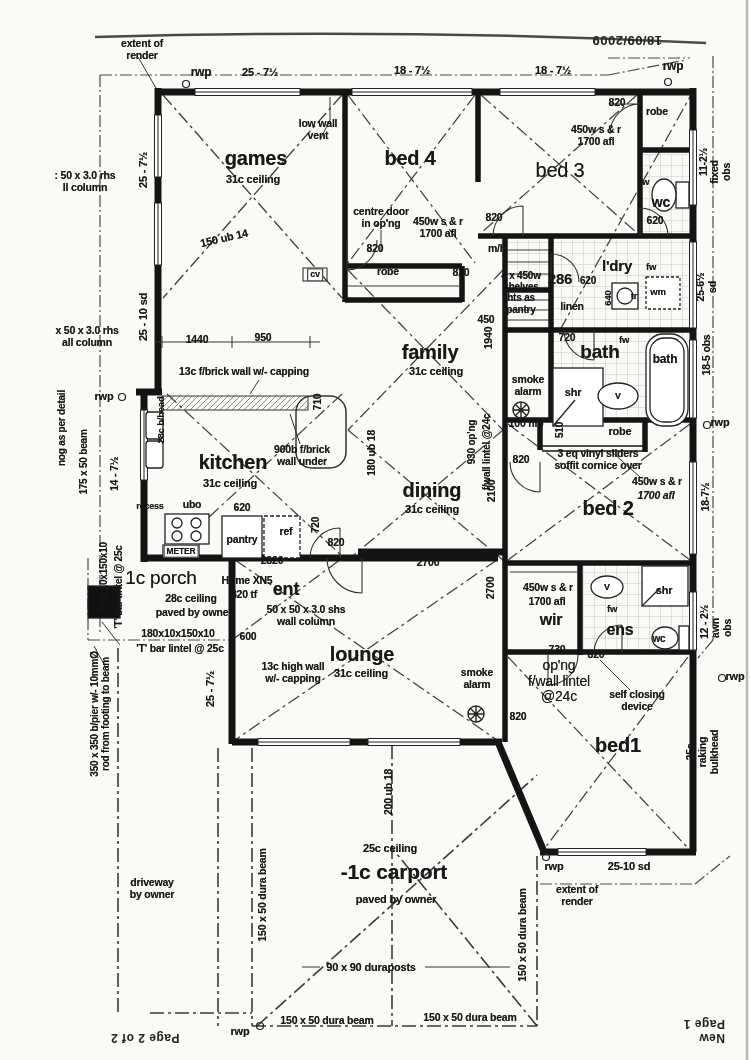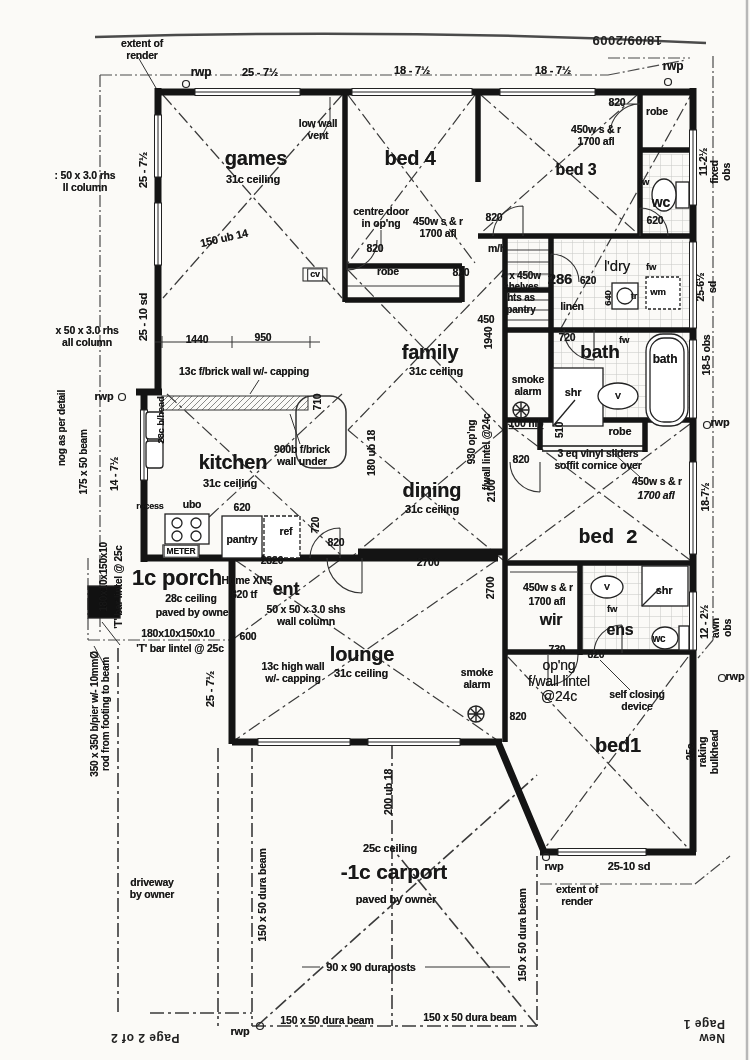--- a/index.html
+++ b/index.html
@@ -226,21 +226,21 @@
       <span class="lbl" style="left: 201px; top: 73px; font-size: 12px; font-weight: 700; transform: translate(-50%, -50%) rotate(0deg);">rwp</span>
       <span class="lbl" style="left: 260px; top: 72px; font-size: 11px; font-weight: 600; transform: translate(-50%, -50%) rotate(0deg);">25 - 7½</span>
       <span class="lbl" style="left: 412px; top: 70px; font-size: 11px; font-weight: 600; transform: translate(-50%, -50%) rotate(0deg);">18 - 7½</span>
       <span class="lbl" style="left: 553px; top: 70px; font-size: 11px; font-weight: 600; transform: translate(-50%, -50%) rotate(0deg);">18 - 7½</span>
       <span class="lbl" style="left: 673px; top: 67px; font-size: 12px; font-weight: 700; transform: translate(-50%, -50%) rotate(0deg);">rwp</span>
       <span class="lbl" style="left: 318px; top: 130px; font-size: 10.5px; font-weight: 600; transform: translate(-50%, -50%) rotate(0deg);">low wall
 vent</span>
       <span class="lbl" style="left: 256px; top: 158px; font-size: 20px; font-weight: 700; transform: translate(-50%, -50%) rotate(0deg);">games</span>
       <span class="lbl" style="left: 253px; top: 179px; font-size: 11px; font-weight: 600; transform: translate(-50%, -50%) rotate(0deg);">31c ceiling</span>
       <span class="lbl" style="left: 410px; top: 158px; font-size: 20px; font-weight: 700; transform: translate(-50%, -50%) rotate(0deg);">bed 4</span>
-      <span class="lbl" style="left: 560px; top: 170px; font-size: 16px; font-weight: 700; transform: translate(-50%, -50%) rotate(0deg); margin-left: 16px;">bed 3</span>
+      <span class="lbl" style="left: 560px; top: 170px; font-size: 20px; font-weight: 400; transform: translate(-50%, -50%) rotate(0deg);">bed 3</span>
       <span class="lbl" style="left: 617px; top: 103px; font-size: 10.5px; font-weight: 600; transform: translate(-50%, -50%) rotate(0deg);">820</span>
       <span class="lbl" style="left: 657px; top: 112px; font-size: 10.5px; font-weight: 600; transform: translate(-50%, -50%) rotate(0deg);">robe</span>
       <span class="lbl" style="left: 596px; top: 136px; font-size: 10.5px; font-weight: 600; transform: translate(-50%, -50%) rotate(0deg);">450w s &amp; r
 1700 afl</span>
       <span class="lbl" style="left: 381px; top: 218px; font-size: 10.5px; font-weight: 600; transform: translate(-50%, -50%) rotate(0deg);">centre door
 in op'ng</span>
       <span class="lbl" style="left: 438px; top: 228px; font-size: 10.5px; font-weight: 600; transform: translate(-50%, -50%) rotate(0deg);">450w s &amp; r
 1700 afl</span>
       <span class="lbl" style="left: 375px; top: 249px; font-size: 10.5px; font-weight: 600; transform: translate(-50%, -50%) rotate(0deg);">820</span>
       <span class="lbl" style="left: 388px; top: 272px; font-size: 10.5px; font-weight: 600; transform: translate(-50%, -50%) rotate(0deg);">robe</span>
@@ -253,21 +253,21 @@
       <span class="lbl" style="left: 143px; top: 317px; font-size: 11px; font-weight: 600; transform: translate(-50%, -50%) rotate(-90deg);">25 - 10 sd</span>
       <span class="lbl" style="left: 85px; top: 182px; font-size: 10.5px; font-weight: 600; transform: translate(-50%, -50%) rotate(0deg);">: 50 x 3.0 rhs
 ll column</span>
       <span class="lbl" style="left: 87px; top: 337px; font-size: 10.5px; font-weight: 600; transform: translate(-50%, -50%) rotate(0deg);">x 50 x 3.0 rhs
 all column</span>
       <span class="lbl" style="left: 661px; top: 203px; font-size: 14px; font-weight: 700; transform: translate(-50%, -50%) rotate(0deg);">wc</span>
       <span class="lbl" style="left: 655px; top: 221px; font-size: 10.5px; font-weight: 600; transform: translate(-50%, -50%) rotate(0deg);">620</span>
       <span class="lbl" style="left: 644px; top: 182px; font-size: 9.5px; font-weight: 600; transform: translate(-50%, -50%) rotate(0deg);">fw</span>
       <span class="lbl" style="left: 704px; top: 162px; font-size: 10.5px; font-weight: 600; transform: translate(-50%, -50%) rotate(-90deg);">11-2½</span>
       <span class="lbl" style="left: 721px; top: 172px; font-size: 10.5px; font-weight: 600; transform: translate(-50%, -50%) rotate(-90deg);">fixed obs</span>
-      <span class="lbl" style="left: 617px; top: 266px; font-size: 15px; font-weight: 400; transform: translate(-50%, -50%) rotate(0deg);">l'dry</span>
+      <span class="lbl" style="left: 617px; top: 266px; font-size: 15px; font-weight: 700; transform: translate(-50%, -50%) rotate(0deg);">l'dry</span>
       <span class="lbl" style="left: 651px; top: 267px; font-size: 9.5px; font-weight: 600; transform: translate(-50%, -50%) rotate(0deg);">fw</span>
       <span class="lbl" style="left: 560px; top: 279px; font-size: 15px; font-weight: 600; transform: translate(-50%, -50%) rotate(0deg);">286</span>
       <span class="lbl" style="left: 588px; top: 281px; font-size: 10px; font-weight: 600; transform: translate(-50%, -50%) rotate(0deg);">620</span>
       <span class="lbl" style="left: 572px; top: 307px; font-size: 10.5px; font-weight: 600; transform: translate(-50%, -50%) rotate(0deg);">linen</span>
       <span class="lbl" style="left: 634px; top: 296px; font-size: 9.5px; font-weight: 600; transform: translate(-50%, -50%) rotate(0deg);">tr</span>
       <span class="lbl" style="left: 658px; top: 292px; font-size: 9.5px; font-weight: 600; transform: translate(-50%, -50%) rotate(0deg);">wm</span>
       <span class="lbl" style="left: 608px; top: 298px; font-size: 9.5px; font-weight: 600; transform: translate(-50%, -50%) rotate(-90deg);">640</span>
       <span class="lbl" style="left: 707px; top: 287px; font-size: 10.5px; font-weight: 600; transform: translate(-50%, -50%) rotate(-90deg);">25-6½ sd</span>
       <span class="lbl" style="left: 521px; top: 292px; font-size: 10px; font-weight: 600; transform: translate(-50%, -50%) rotate(0deg);">4 x 450w
 shelves
@@ -279,26 +279,26 @@
       <span class="lbl" style="left: 600px; top: 352px; font-size: 19px; font-weight: 700; transform: translate(-50%, -50%) rotate(0deg);">bath</span>
       <span class="lbl" style="left: 665px; top: 360px; font-size: 12px; font-weight: 600; transform: translate(-50%, -50%) rotate(0deg);">bath</span>
       <span class="lbl" style="left: 573px; top: 392px; font-size: 11px; font-weight: 600; transform: translate(-50%, -50%) rotate(0deg);">shr</span>
       <span class="lbl" style="left: 560px; top: 430px; font-size: 10px; font-weight: 600; transform: translate(-50%, -50%) rotate(-90deg);">510</span>
       <span class="lbl" style="left: 620px; top: 431px; font-size: 11px; font-weight: 600; transform: translate(-50%, -50%) rotate(0deg);">robe</span>
       <span class="lbl" style="left: 707px; top: 355px; font-size: 10.5px; font-weight: 600; transform: translate(-50%, -50%) rotate(-90deg);">18-5 obs</span>
       <span class="lbl" style="left: 598px; top: 460px; font-size: 10.5px; font-weight: 600; transform: translate(-50%, -50%) rotate(0deg);">3 eq vinyl sliders
 soffit cornice over</span>
       <span class="lbl" style="left: 657px; top: 482px; font-size: 10.5px; font-weight: 600; transform: translate(-50%, -50%) rotate(0deg);">450w s &amp; r</span>
       <span class="lbl it" style="left: 656px; top: 496px; font-size: 10.5px; font-weight: 600; transform: translate(-50%, -50%) rotate(0deg);">1700 afl</span>
-      <span class="lbl" style="left: 608px; top: 538px; font-size: 20px; font-weight: 700; transform: translate(-50%, -50%) rotate(0deg); font-family: Liberation Mono, monospace;">bed 2</span>
+      <span class="lbl" style="left: 608px; top: 508px; font-size: 20px; font-weight: 700; transform: translate(-50%, -50%) rotate(0deg);">bed 2</span>
       <span class="lbl" style="left: 720px; top: 422px; font-size: 11px; font-weight: 700; transform: translate(-50%, -50%) rotate(0deg);">rwp</span>
       <span class="lbl" style="left: 706px; top: 497px; font-size: 10.5px; font-weight: 600; transform: translate(-50%, -50%) rotate(-90deg);">18-7½</span>
       <span class="lbl" style="left: 528px; top: 386px; font-size: 10.5px; font-weight: 600; transform: translate(-50%, -50%) rotate(0deg);">smoke
 alarm</span>
-      <span class="lbl" style="left: 526px; top: 424px; font-size: 10.5px; font-weight: 600; transform: translate(-50%, -50%) rotate(0deg); text-decoration: underline;">100 nib</span>
+      <span class="lbl" style="left: 526px; top: 424px; font-size: 10.5px; font-weight: 600; transform: translate(-50%, -50%) rotate(0deg);">100 nib</span>
       <span class="lbl" style="left: 521px; top: 460px; font-size: 10.5px; font-weight: 600; transform: translate(-50%, -50%) rotate(0deg);">820</span>
       <span class="lbl" style="left: 489px; top: 338px; font-size: 10.5px; font-weight: 600; transform: translate(-50%, -50%) rotate(-90deg);">1940</span>
       <span class="lbl" style="left: 472px; top: 442px; font-size: 10px; font-weight: 600; transform: translate(-50%, -50%) rotate(-90deg);">930 op'ng</span>
       <span class="lbl" style="left: 487px; top: 452px; font-size: 10px; font-weight: 600; transform: translate(-50%, -50%) rotate(-90deg);">f/wall lintel @24c</span>
       <span class="lbl" style="left: 430px; top: 352px; font-size: 20px; font-weight: 700; transform: translate(-50%, -50%) rotate(0deg);">family</span>
       <span class="lbl" style="left: 436px; top: 371px; font-size: 11px; font-weight: 600; transform: translate(-50%, -50%) rotate(0deg);">31c ceiling</span>
       <span class="lbl" style="left: 432px; top: 490px; font-size: 20px; font-weight: 700; transform: translate(-50%, -50%) rotate(0deg);">dining</span>
       <span class="lbl" style="left: 432px; top: 509px; font-size: 11px; font-weight: 600; transform: translate(-50%, -50%) rotate(0deg);">31c ceiling</span>
       <span class="lbl" style="left: 372px; top: 453px; font-size: 10.5px; font-weight: 600; transform: translate(-50%, -50%) rotate(-90deg);">180 ub 18</span>
       <span class="lbl" style="left: 318px; top: 402px; font-size: 10.5px; font-weight: 600; transform: translate(-50%, -50%) rotate(-90deg);">710</span>
@@ -318,21 +318,21 @@
       <span class="lbl" style="left: 286px; top: 532px; font-size: 10.5px; font-weight: 600; transform: translate(-50%, -50%) rotate(0deg);">ref</span>
       <span class="lbl" style="left: 316px; top: 525px; font-size: 10px; font-weight: 600; transform: translate(-50%, -50%) rotate(-90deg);">720</span>
       <span class="lbl" style="left: 336px; top: 543px; font-size: 10.5px; font-weight: 600; transform: translate(-50%, -50%) rotate(0deg);">820</span>
       <span class="lbl" style="left: 272px; top: 561px; font-size: 10.5px; font-weight: 600; transform: translate(-50%, -50%) rotate(0deg);">2820</span>
       <span class="lbl" style="left: 115px; top: 474px; font-size: 10.5px; font-weight: 600; transform: translate(-50%, -50%) rotate(-90deg);">14 - 7½</span>
       <span class="lbl" style="left: 84px; top: 462px; font-size: 10px; font-weight: 600; transform: translate(-50%, -50%) rotate(-90deg);">175 x 50 beam</span>
       <span class="lbl" style="left: 62px; top: 428px; font-size: 10px; font-weight: 600; transform: translate(-50%, -50%) rotate(-90deg);">nog as per detail</span>
       <span class="lbl" style="left: 104px; top: 577px; font-size: 10px; font-weight: 600; transform: translate(-50%, -50%) rotate(-90deg);">180x10x150x10</span>
       <span class="lbl" style="left: 119px; top: 587px; font-size: 10px; font-weight: 600; transform: translate(-50%, -50%) rotate(-90deg);">'T' bar lintel @ 25c</span>
       <span class="lbl box" style="left: 181px; top: 551px; font-size: 8.5px; font-weight: 600; transform: translate(-50%, -50%) rotate(0deg);">METER</span>
-      <span class="lbl" style="left: 177px; top: 578px; font-size: 22px; font-weight: 700; transform: translate(-50%, -50%) rotate(0deg);">1c porch</span>
+      <span class="lbl" style="left: 161px; top: 578px; font-size: 19px; font-weight: 400; transform: translate(-50%, -50%) rotate(0deg);">1c porch</span>
       <span class="lbl" style="left: 191px; top: 599px; font-size: 10.5px; font-weight: 600; transform: translate(-50%, -50%) rotate(0deg);">28c ceiling</span>
       <span class="lbl" style="left: 194px; top: 613px; font-size: 10.5px; font-weight: 600; transform: translate(-50%, -50%) rotate(0deg);">paved by owner</span>
       <span class="lbl" style="left: 178px; top: 634px; font-size: 10.5px; font-weight: 600; transform: translate(-50%, -50%) rotate(0deg);">180x10x150x10</span>
       <span class="lbl" style="left: 180px; top: 649px; font-size: 10.5px; font-weight: 600; transform: translate(-50%, -50%) rotate(0deg);">'T' bar lintel @ 25c</span>
       <span class="lbl" style="left: 247px; top: 581px; font-size: 10.5px; font-weight: 600; transform: translate(-50%, -50%) rotate(0deg);">Hume XN5</span>
       <span class="lbl" style="left: 244px; top: 595px; font-size: 10.5px; font-weight: 600; transform: translate(-50%, -50%) rotate(0deg);">820 tf</span>
       <span class="lbl" style="left: 286px; top: 589px; font-size: 18px; font-weight: 700; transform: translate(-50%, -50%) rotate(0deg);">ent</span>
       <span class="lbl" style="left: 306px; top: 616px; font-size: 10.5px; font-weight: 600; transform: translate(-50%, -50%) rotate(0deg);">50 x 50 x 3.0 shs
 wall column</span>
       <span class="lbl" style="left: 248px; top: 637px; font-size: 10.5px; font-weight: 600; transform: translate(-50%, -50%) rotate(0deg);">600</span>

